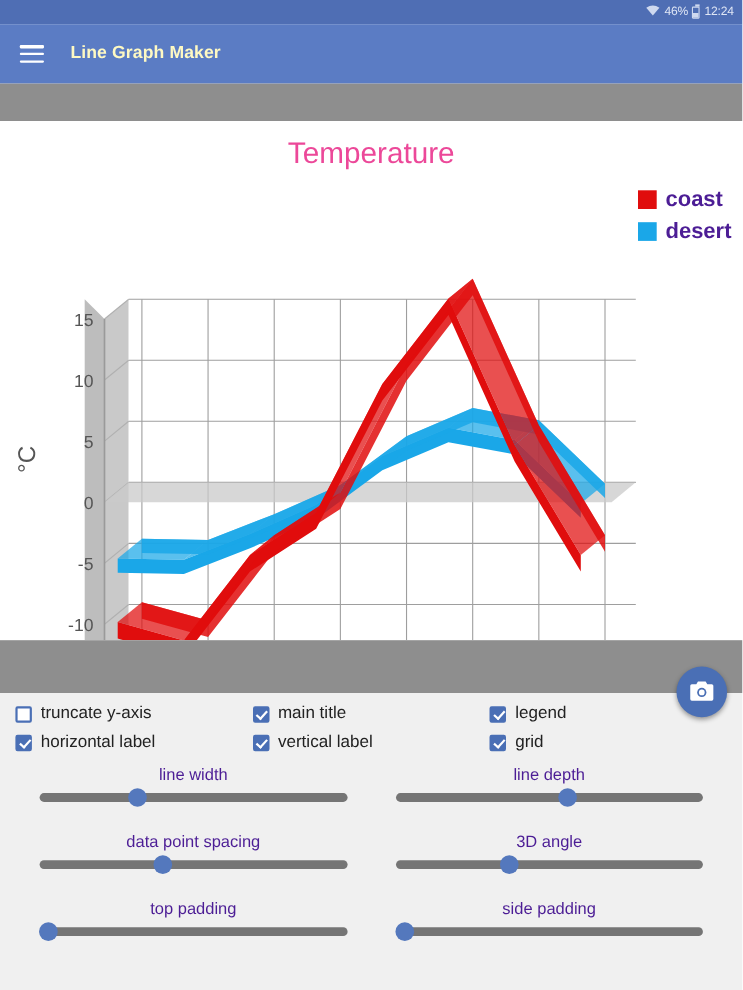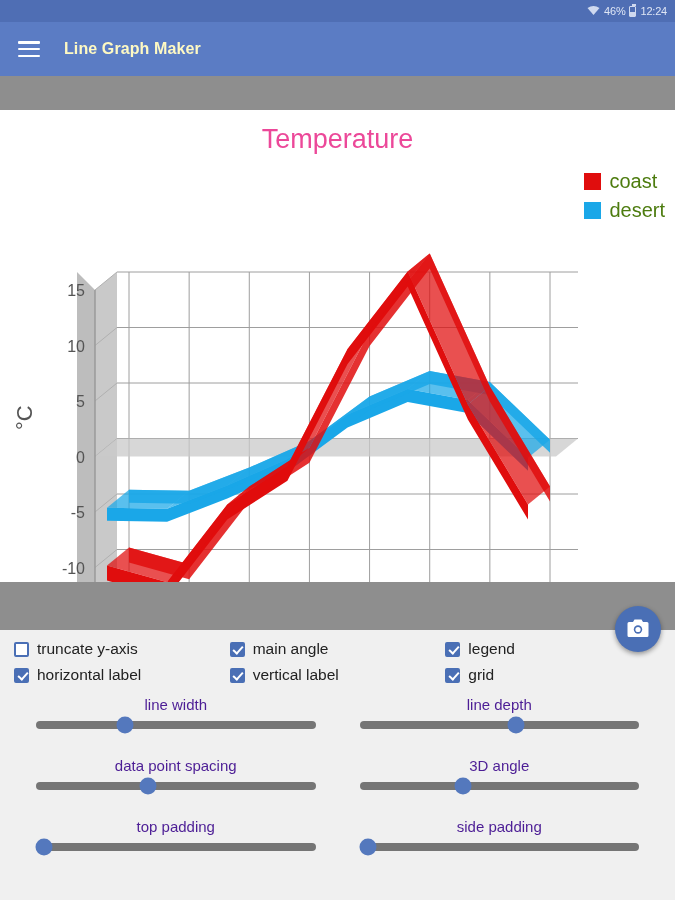--- a/index.html
+++ b/index.html
@@ -58,21 +58,21 @@
     position:absolute; bottom:8px; left:0; right:0; text-align:center;
     font-size:24px; color:#555555;
   }
   .chart-svg { position:absolute; top:0; left:0; }
   .legend {
     position:absolute; right:10px; top:60px;
     display:flex; flex-direction:column; gap:6px;
   }
   .legend-row { display:flex; align-items:center; gap:8px; }
   .legend-swatch { width:17px; height:17px; display:block; }
-  .legend-text { font-size:20px; color:#4d7c0f; }
+  .legend-text { font-size:20px; color:#4c1d95;font-weight:bold; }
 
   
   .fab {
     position:absolute; right:14px; bottom:-22px;
     width:46px; height:46px; border-radius:50%;
     background:#4a6fb5; box-shadow:0 2px 5px rgba(0,0,0,.4);
     display:flex; align-items:center; justify-content:center; cursor:pointer;
     z-index: 5;
   }
 
@@ -238,21 +238,21 @@
   </div>
 
   <div class="controls">
     <div class="check-grid" id="check-grid">
         <div class="check-item">
           <span class="cbox"></span>
           <span class="check-label">truncate y-axis</span>
         </div>
         <div class="check-item">
           <span class="cbox checked"></span>
-          <span class="check-label">main angle</span>
+          <span class="check-label">main title</span>
         </div>
         <div class="check-item">
           <span class="cbox checked"></span>
           <span class="check-label">legend</span>
         </div>
         <div class="check-item">
           <span class="cbox checked"></span>
           <span class="check-label">horizontal label</span>
         </div>
         <div class="check-item">

